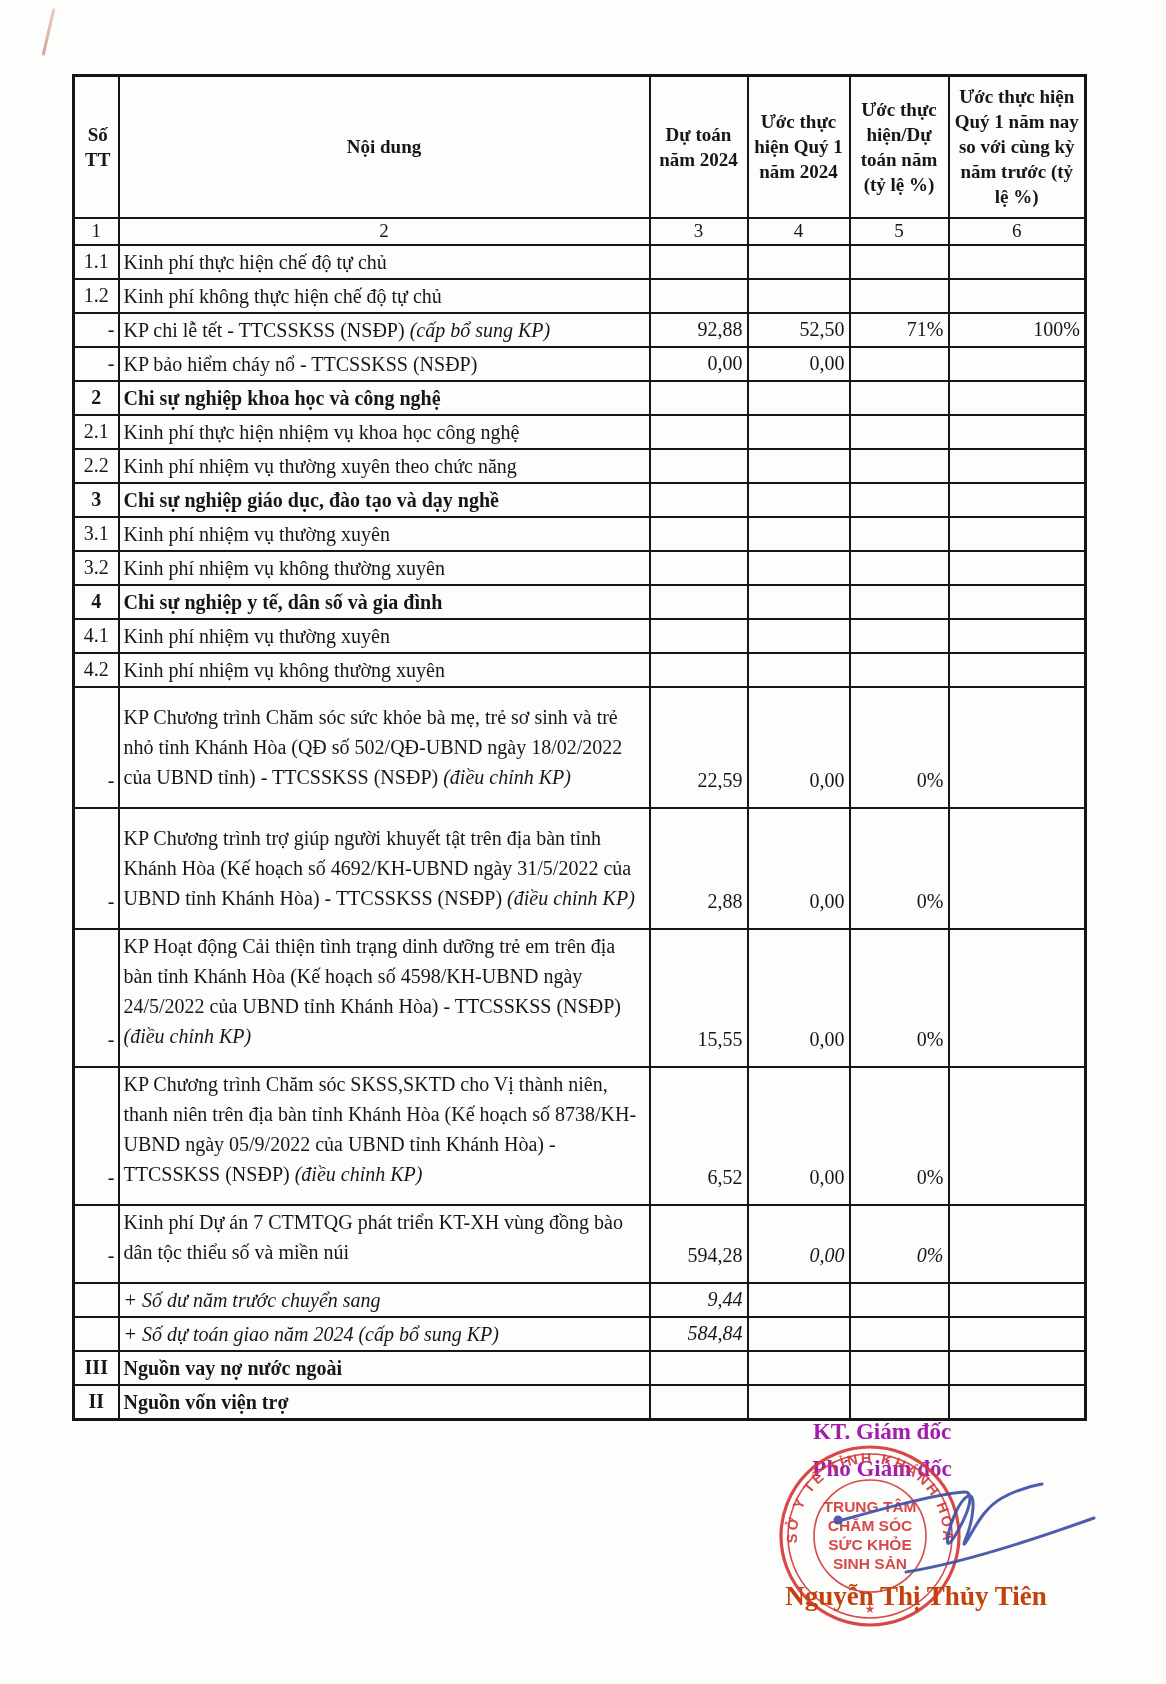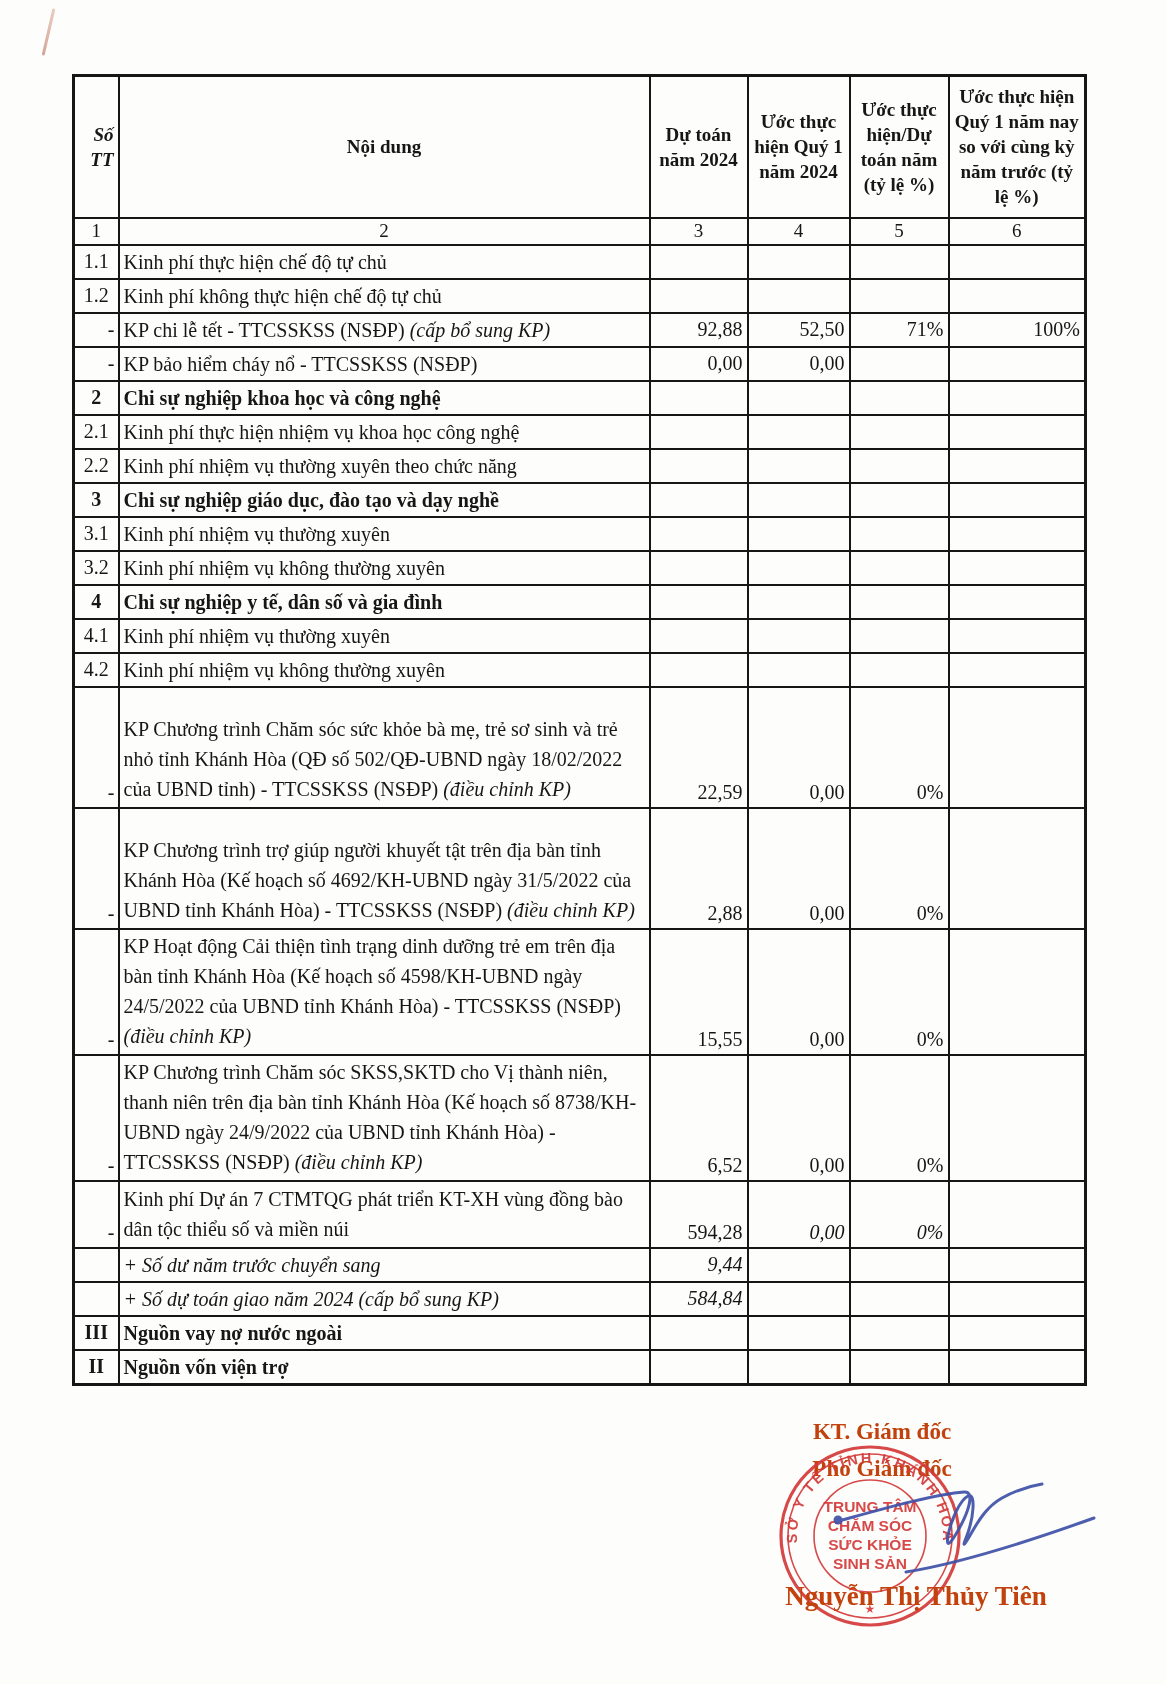--- a/index.html
+++ b/index.html
@@ -29,37 +29,37 @@
     border:3px solid #161616;
     font-size:20px;
   }
   table.budget th,table.budget td{
     border:2px solid #161616;
     padding:1px 4px;
     overflow:hidden;
   }
   thead tr.hrow{height:142px;}
   thead th{font-weight:bold;text-align:center;vertical-align:middle;font-size:19px;line-height:1.32;padding:2px 3px;}
-  thead th.c1{text-align:right;padding-left:7px;font-style:italic;}
+  thead th.c1{text-align:center;padding-left:7px;}
   thead tr.irow{height:27px;}
   thead tr.irow td{text-align:center;font-weight:normal;font-size:19px;padding:0;}
   tbody tr{height:32px;}
   tbody tr.tall-l{height:121px;}
   tbody tr.tall-m{height:67px;}
-  tbody tr.tall-l td,tbody tr.tall-m td{vertical-align:bottom;padding-bottom:3px;}
+  tbody tr.tall-l td,tbody tr.tall-m td{vertical-align:bottom;padding-bottom:15px;}
   td.stt{text-align:center;}
   td.stt.dash{text-align:right;padding-right:3px;}
   td.content{text-align:left;padding-left:5px;line-height:1.5;}
   td.val{text-align:right;padding-right:8px;}
   tr.bold td{font-weight:bold;}
   .it{font-style:italic;}
   
   .sig-title1,.sig-title2{
     position:absolute;left:722px;width:320px;text-align:center;
-    font-weight:bold;font-size:23px;color:#c2410c;
+    font-weight:bold;font-size:23px;color:#a21caf;
   }
   .sig-title1{top:1419px;}
   .sig-title2{top:1456px;}
   .stamp{position:absolute;left:776px;top:1442px;}
   .autograph{position:absolute;left:806px;top:1462px;}
   .sig-name{
     position:absolute;left:716px;top:1581px;width:400px;text-align:center;
     font-weight:bold;font-size:27px;color:#c2410c;
   }
 </style>
@@ -221,21 +221,21 @@
         <tr class="tall-l">
           <td class="stt dash">-</td>
           <td class="content"><span>KP Hoạt động Cải thiện tình trạng dinh dưỡng trẻ em trên địa bàn tỉnh Khánh Hòa (Kế hoạch số 4598/KH-UBND ngày 24/5/2022 của UBND tỉnh Khánh Hòa) - TTCSSKSS (NSĐP) </span><span class="it">(điều chỉnh KP)</span></td>
           <td class="val">15,55</td>
           <td class="val">0,00</td>
           <td class="val">0%</td>
           <td class="val"></td>
         </tr>
         <tr class="tall-l">
           <td class="stt dash">-</td>
-          <td class="content"><span>KP Chương trình Chăm sóc SKSS,SKTD cho Vị thành niên, thanh niên trên địa bàn tỉnh Khánh Hòa (Kế hoạch số 8738/KH-UBND ngày 24/9/2022 của UBND tỉnh Khánh Hòa) - TTCSSKSS (NSĐP) </span><span class="it">(điều chỉnh KP)</span></td>
+          <td class="content"><span>KP Chương trình Chăm sóc SKSS,SKTD cho Vị thành niên, thanh niên trên địa bàn tỉnh Khánh Hòa (Kế hoạch số 8738/KH-UBND ngày 05/9/2022 của UBND tỉnh Khánh Hòa) - TTCSSKSS (NSĐP) </span><span class="it">(điều chỉnh KP)</span></td>
           <td class="val">6,52</td>
           <td class="val">0,00</td>
           <td class="val">0%</td>
           <td class="val"></td>
         </tr>
         <tr class="tall-m">
           <td class="stt dash">-</td>
           <td class="content"><span>Kinh phí Dự án 7 CTMTQG phát triển KT-XH vùng đồng bào dân tộc thiểu số và miền núi</span></td>
           <td class="val">594,28</td>
           <td class="val it">0,00</td>

